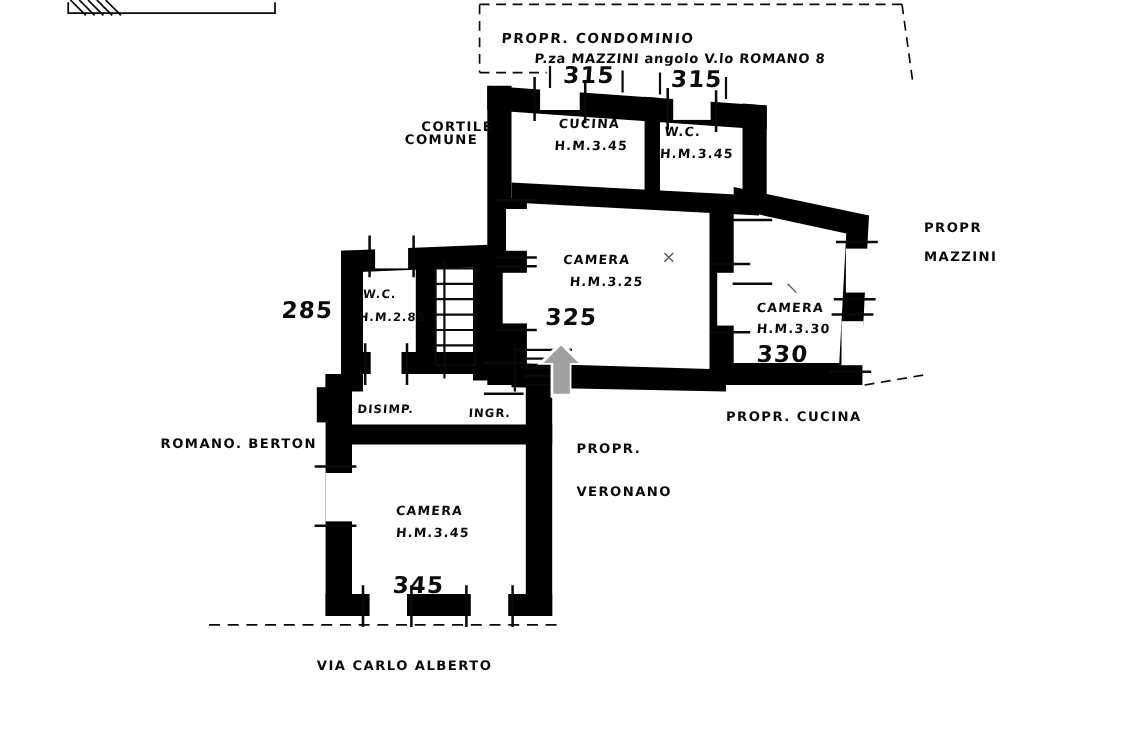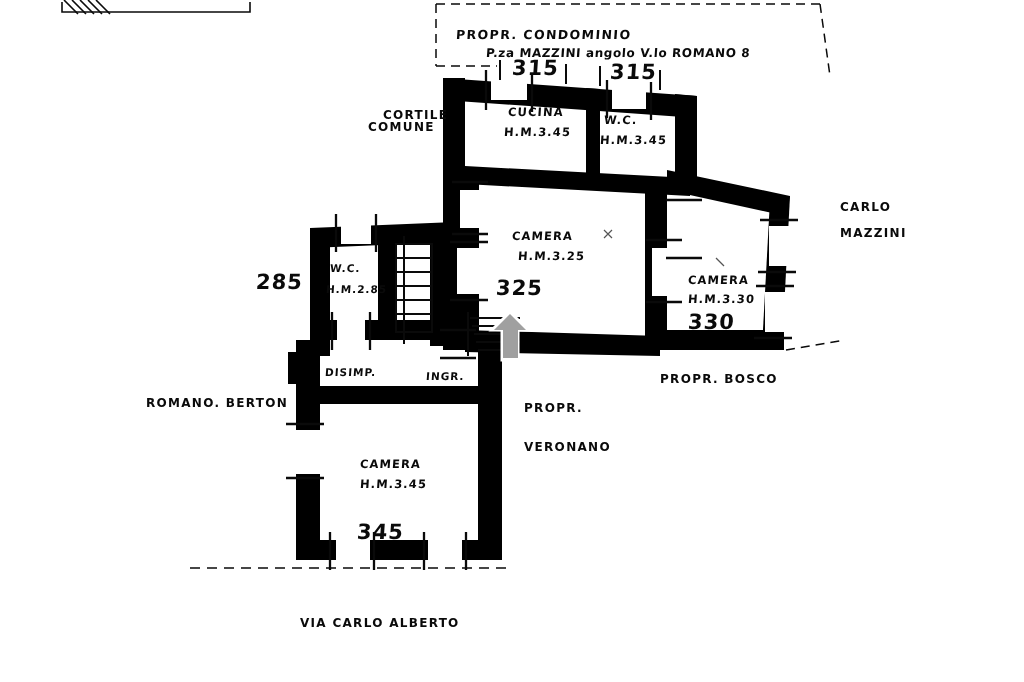--- a/index.html
+++ b/index.html
@@ -172,41 +172,41 @@
   <div class="lbl room skew" style="left:604px;top:114px;">W.C.</div>
   <div class="lbl room h skew" style="left:600px;top:134px;">H.M.3.45</div>
 
   <div class="lbl room skew" style="left:512px;top:230px;">CAMERA</div>
   <div class="lbl room h skew" style="left:518px;top:250px;">H.M.3.25</div>
 
   <div class="lbl room skew" style="left:688px;top:274px;">CAMERA</div>
   <div class="lbl room h skew" style="left:688px;top:293px;">H.M.3.30</div>
   <div class="lbl dim skew" style="left:688px;top:310px;">330</div>
 
-  <div class="lbl ext" style="left:840px;top:200px;">CARLO</div>
+  <div class="lbl ext" style="left:840px;top:200px;">PROPR</div>
   <div class="lbl ext" style="left:840px;top:226px;">MAZZINI</div>
 
   <div class="lbl small skew" style="left:330px;top:262px;">W.C.</div>
   <div class="lbl small skew" style="left:326px;top:283px;">H.M.2.85</div>
 
   <div class="lbl dim skew" style="left:256px;top:270px;">285</div>
 
   <div class="lbl dim skew" style="left:496px;top:276px;">325</div>
 
   <div class="lbl small skew" style="left:325px;top:366px;">DISIMP.</div>
 
   <div class="lbl small skew" style="left:426px;top:370px;">INGR.</div>
 
   <div class="lbl ext" style="left:146px;top:396px;">ROMANO. BERTON</div>
 
-  <div class="lbl ext" style="left:660px;top:372px;">PROPR.  BOSCO</div>
+  <div class="lbl ext" style="left:660px;top:372px;">PROPR.  CUCINA</div>
 
   <div class="lbl ext" style="left:524px;top:401px;">PROPR.</div>
   <div class="lbl ext" style="left:524px;top:440px;">VERONANO</div>
 
   <div class="lbl room skew" style="left:360px;top:458px;">CAMERA</div>
   <div class="lbl room h skew" style="left:360px;top:478px;">H.M.3.45</div>
 
   <div class="lbl dim skew" style="left:357px;top:520px;">345</div>
 
-  <div class="lbl ext" style="left:300px;top:598px;margin-top:18px;">VIA  CARLO  ALBERTO</div>
+  <div class="lbl ext" style="left:288px;top:598px;">VIA  CARLO  ALBERTO</div>
 
 </div>
 
 </body></html>

